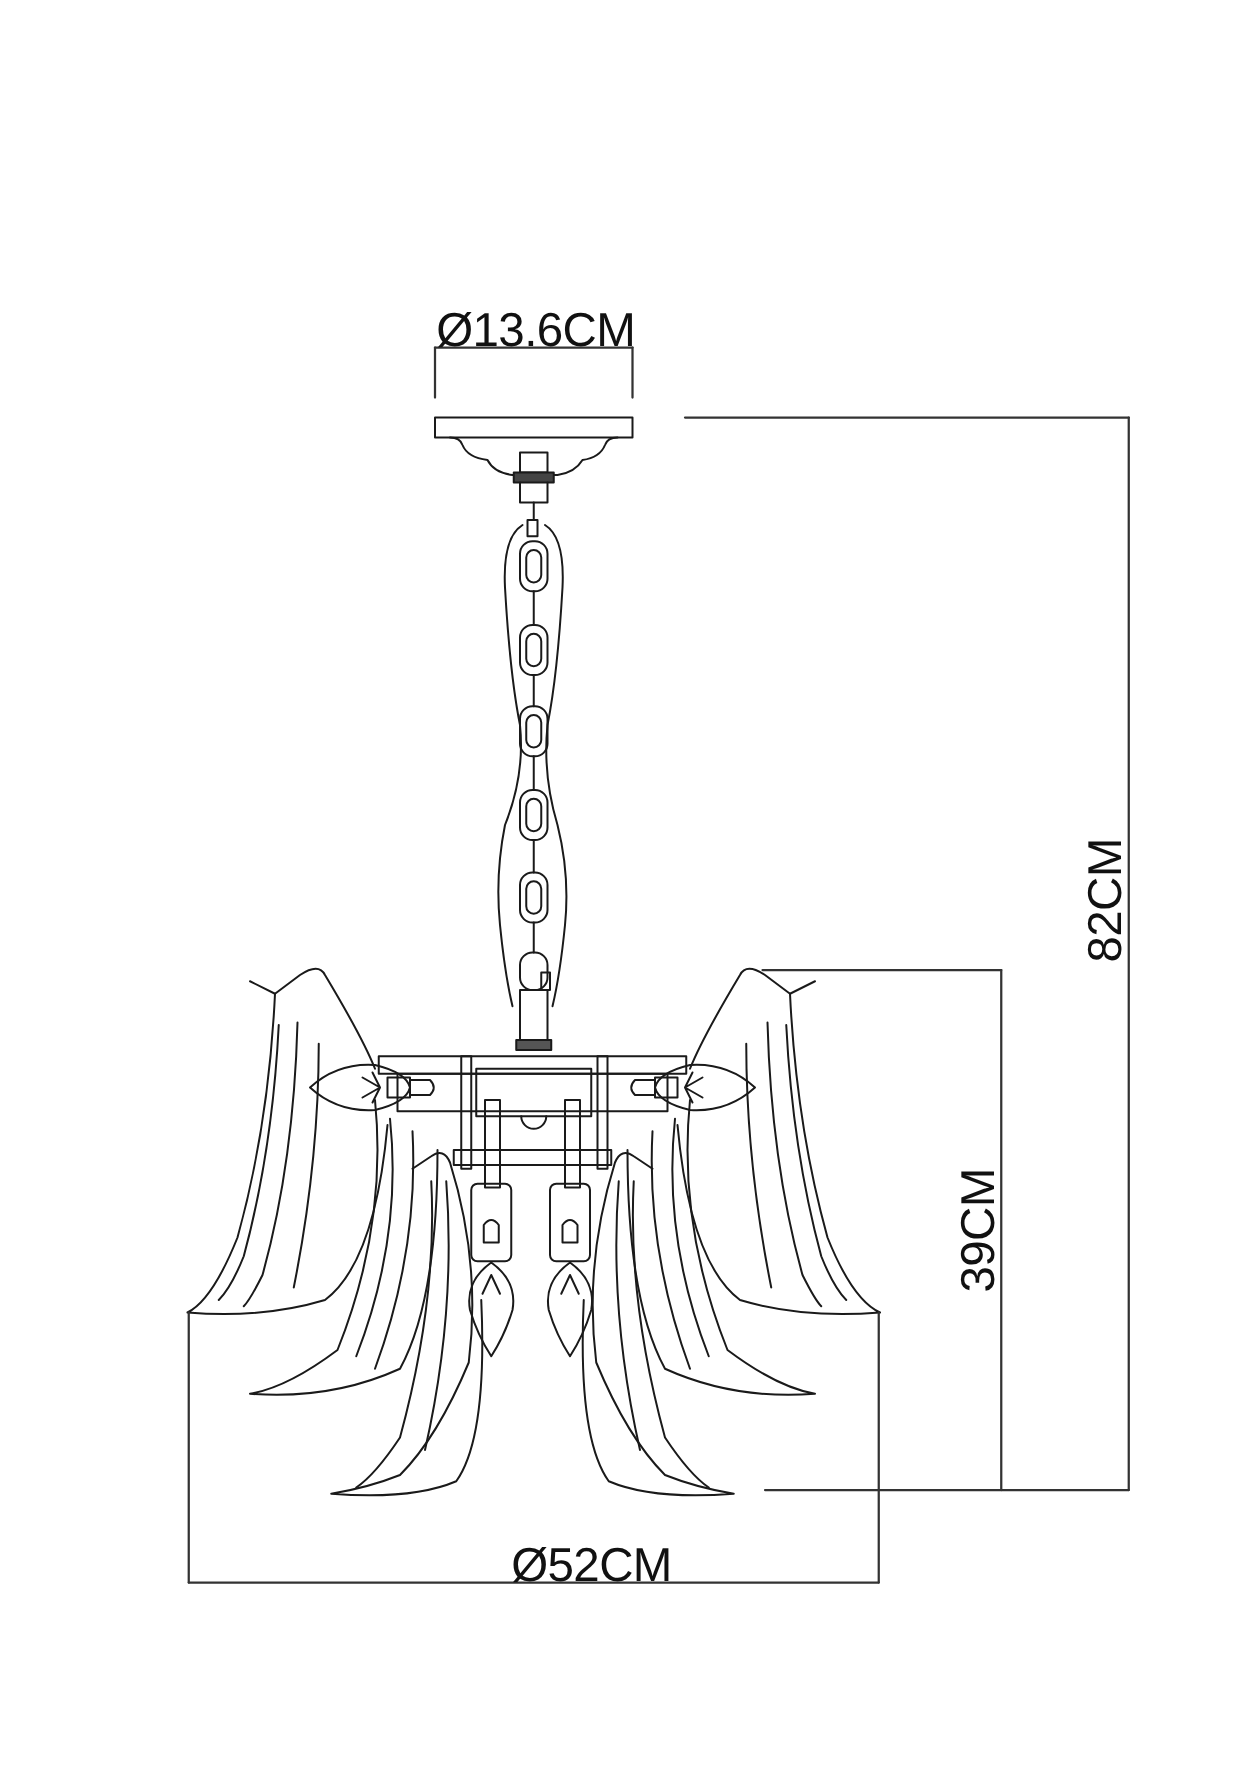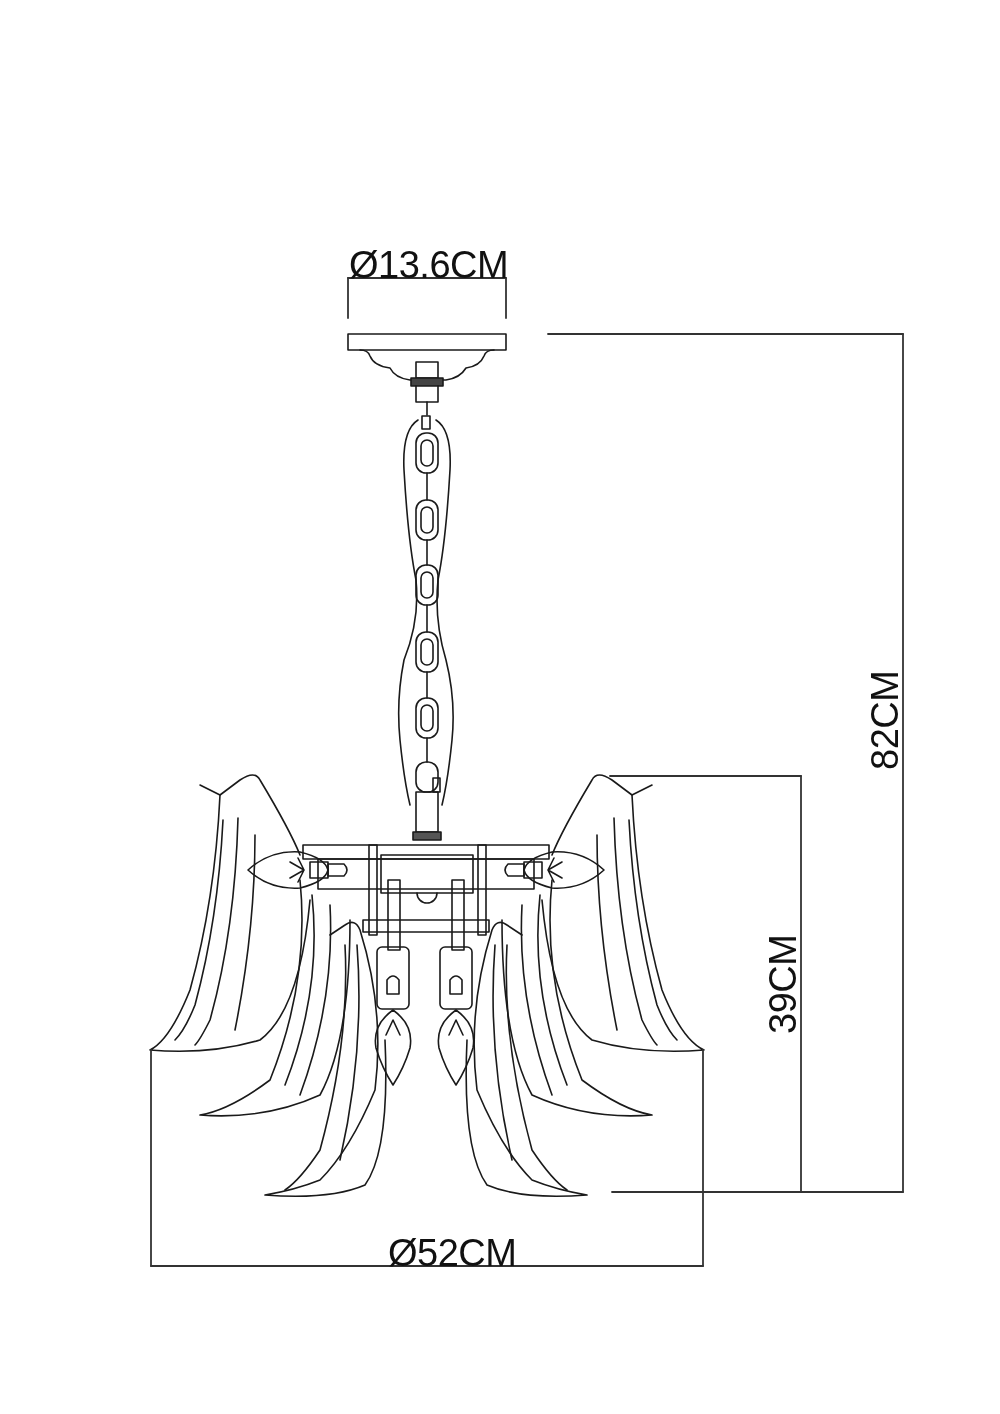--- a/index.html
+++ b/index.html
@@ -146,14 +146,14 @@
     <g stroke="#333" stroke-width="1.8">
       <line x1="151" y1="1050" x2="151" y2="1266"></line>
       <line x1="703" y1="1050" x2="703" y2="1266"></line>
       <line x1="151" y1="1266" x2="703" y2="1266"></line>
     </g>
   </svg>
 
   <div class="dim-label" style="left:349px; top:246px;">Ø13.6CM</div>
   <div class="dim-label vert" style="left:866px; top:770px;">82CM</div>
   <div class="dim-label vert" style="left:764px; top:1034px;">39CM</div>
-  <div class="dim-label" style="left:388px; top:1234px;">Ø52CM</div>
+  <div class="dim-label" style="left:409px; top:1234px;">Ø52CM</div>
 </div>
 
 </body></html>

